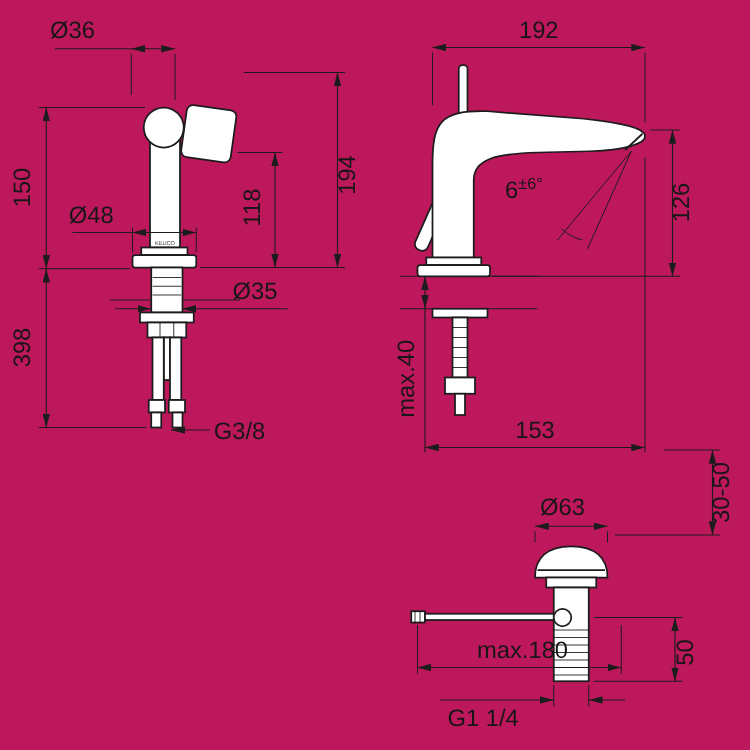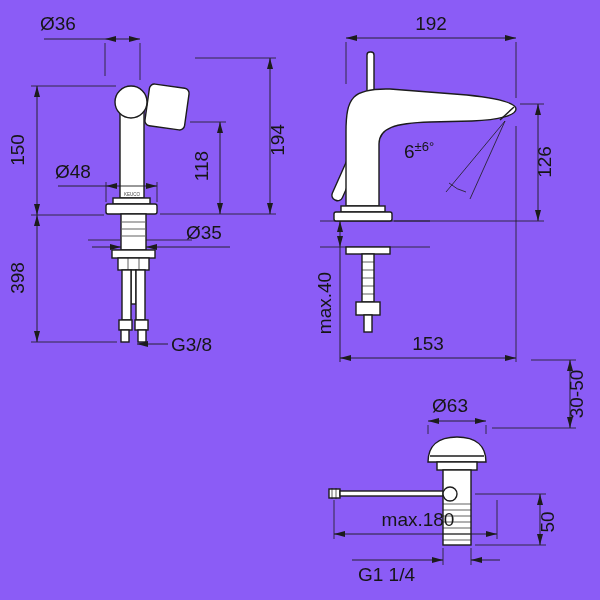--- a/index.html
+++ b/index.html
@@ -1,16 +1,16 @@
 <!DOCTYPE html>
 <html><head>
 <meta charset="utf-8">
 <style>
   html,body{margin:0;padding:0;background:#ffffff;}
-  .canvas{position:relative;width:600px;height:600px;background:#8b5cf6;overflow:hidden;}
+  .canvas{position:relative;width:600px;height:600px;background:#be185d;overflow:hidden;}
   svg{display:block;}
   text{font-family:"Liberation Sans","DejaVu Sans",sans-serif;font-size:19px;fill:#161616;}
   .obj{fill:#ffffff;stroke:#1c1c1c;stroke-width:1.4;}
   .objln{fill:none;stroke:#1c1c1c;stroke-width:1.4;}
   .dim{fill:none;stroke:#1c1c1c;stroke-width:0.9;}
   .ext{fill:none;stroke:#1c1c1c;stroke-width:0.8;}
   .tick{fill:none;stroke:#1c1c1c;stroke-width:0.7;}
   .brand{font-size:4.5px;fill:#444;}
 </style>
 </head>

